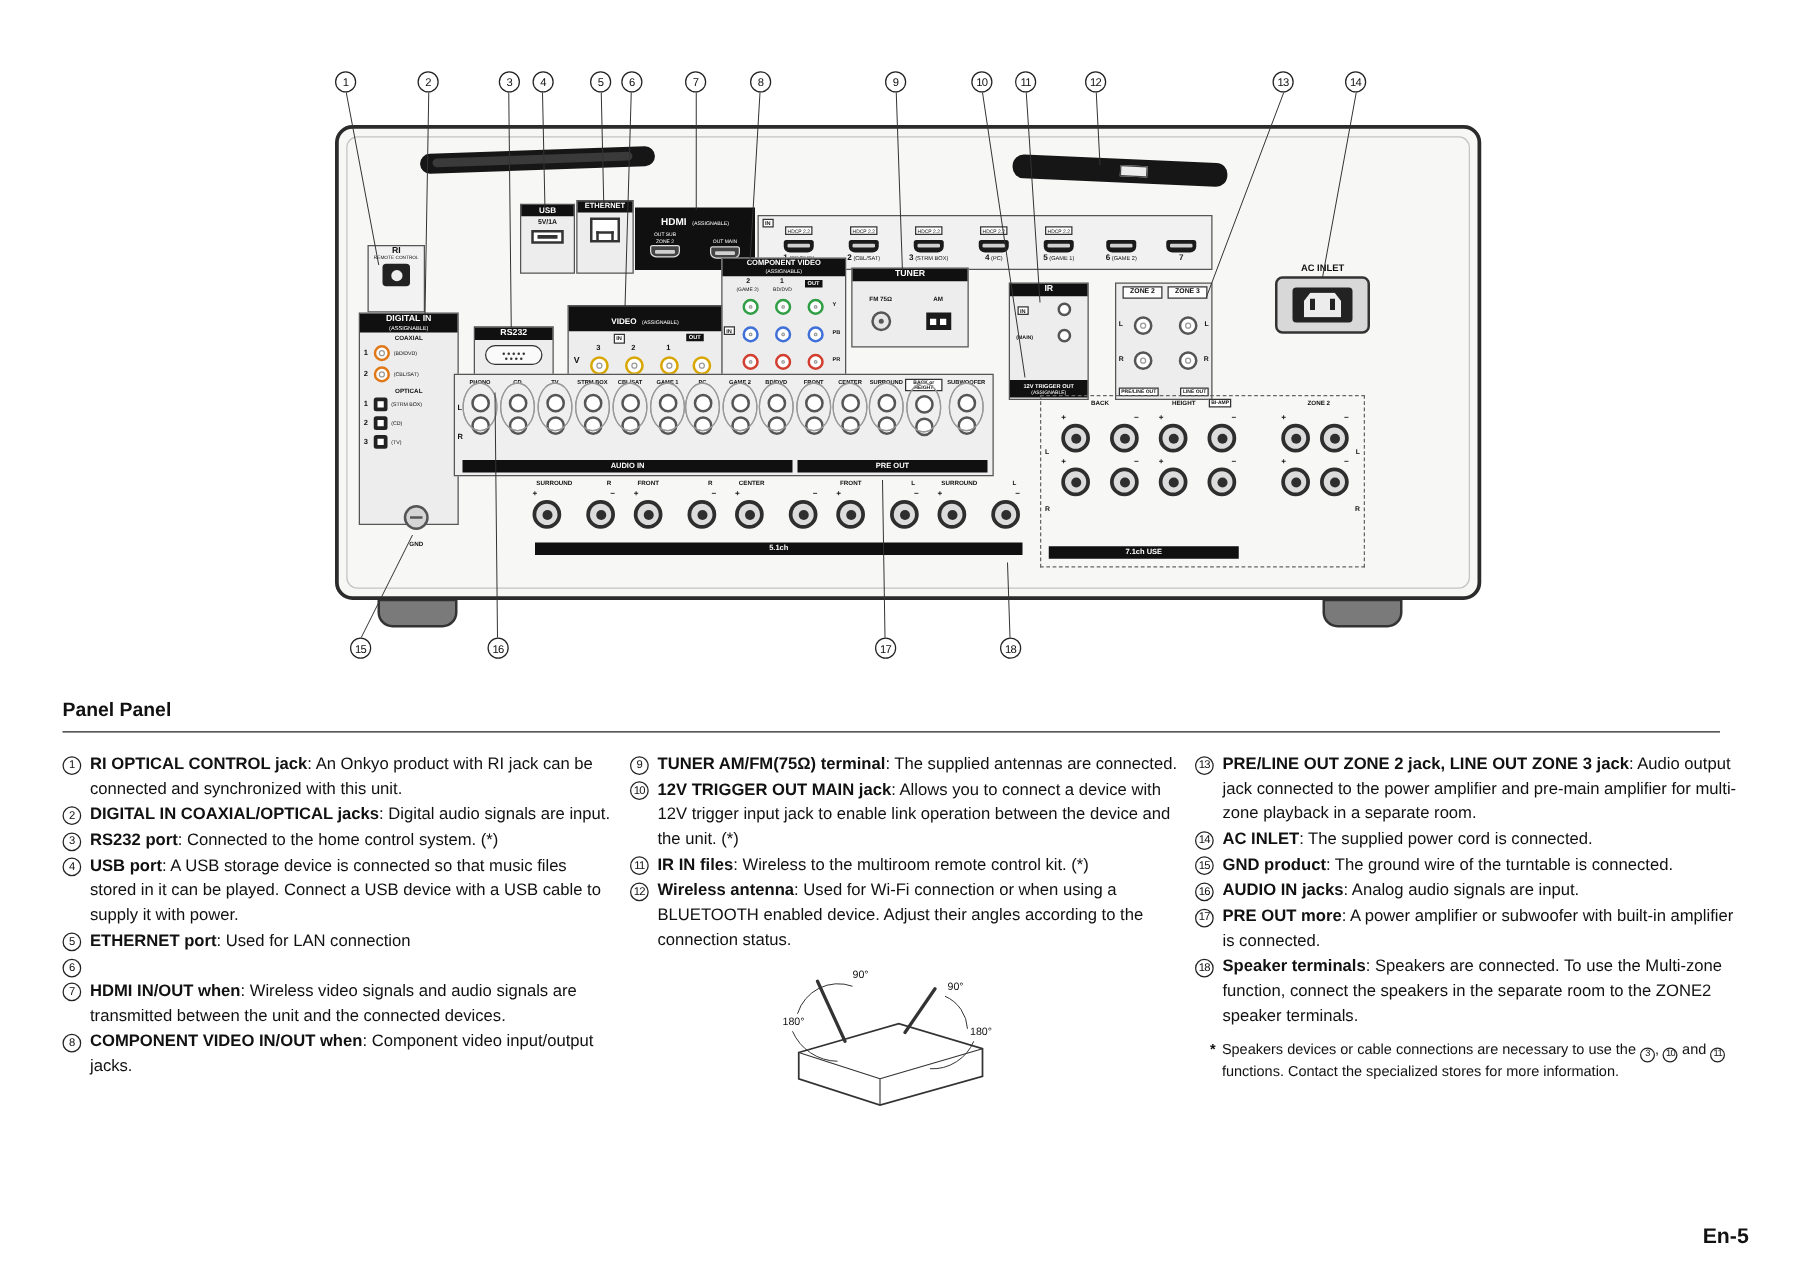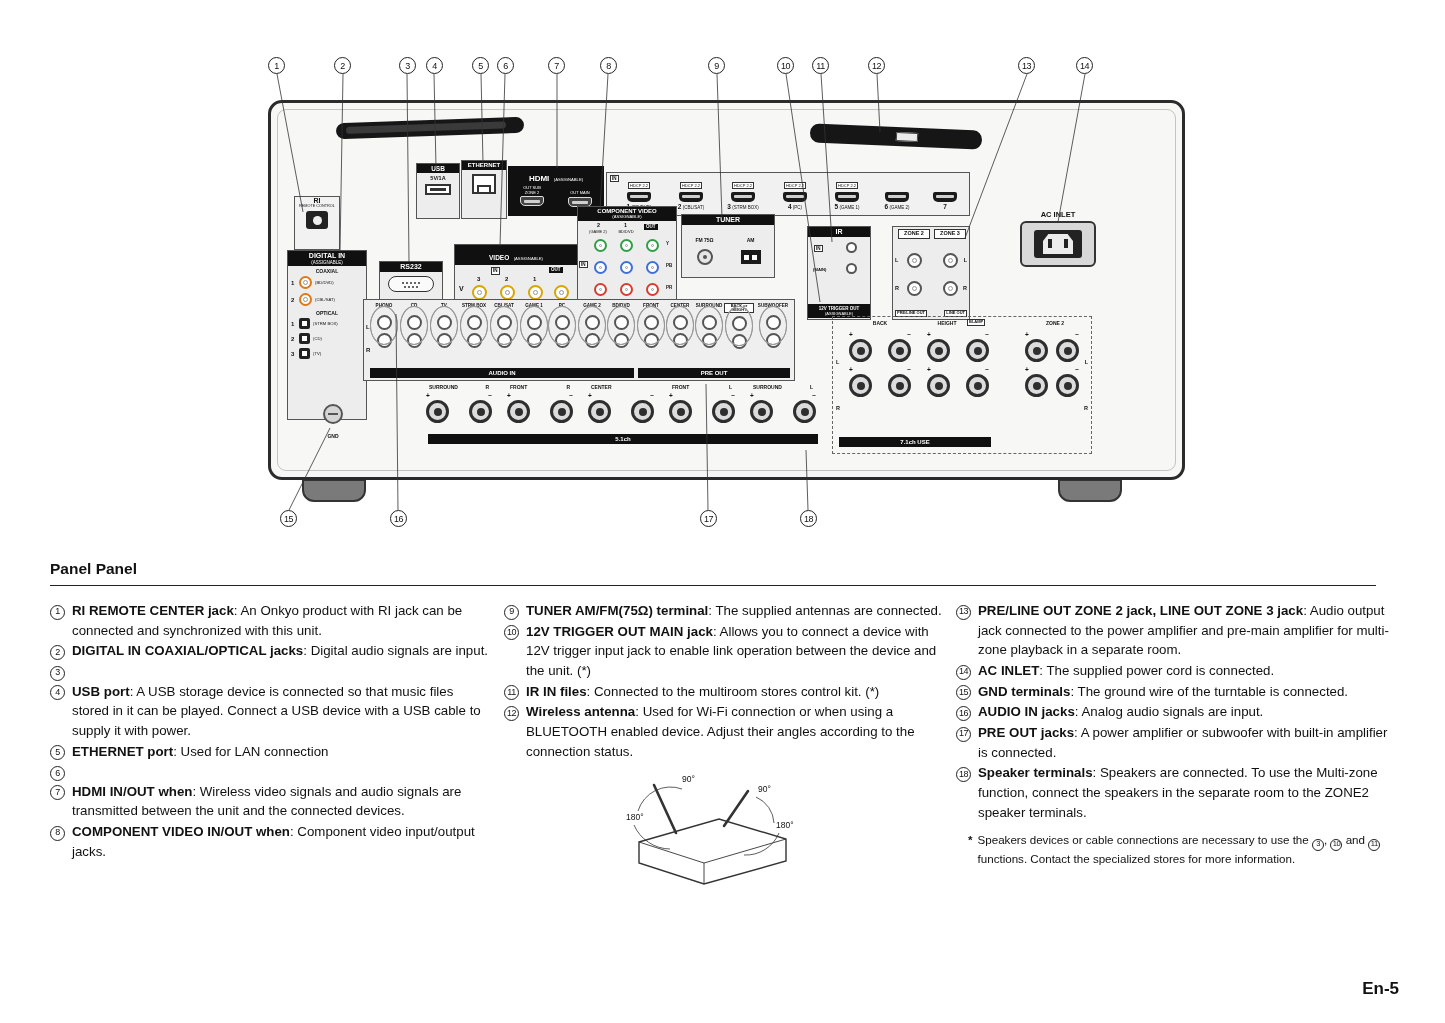--- a/index.html
+++ b/index.html
@@ -595,28 +595,29 @@
     <b style="font-size:5px">GND</b>
   </div>
 </div>
 
 <h2 id="section-title">Panel Panel</h2>
 <div id="rule"></div>
 
 <div class="col" id="col1">
   <div class="li">
       <span class="circ">1</span>
-      <p class="itxt"><b>RI REMOTE CENTER jack</b><span>: An Onkyo product with RI jack can be connected and synchronized with this unit.</span></p>
+      <p class="itxt"><b>RI OPTICAL CONTROL jack</b><span>: An Onkyo product with RI jack can be connected and synchronized with this unit.</span></p>
     </div>
   <div class="li">
       <span class="circ">2</span>
       <p class="itxt"><b>DIGITAL IN COAXIAL/OPTICAL jacks</b><span>: Digital audio signals are input.</span></p>
     </div>
   <div class="li">
       <span class="circ">3</span>
+      <p class="itxt"><b>RS232 port</b><span>: Connected to the home control system. (*)</span></p>
     </div>
   <div class="li">
       <span class="circ">4</span>
       <p class="itxt"><b>USB port</b><span>: A USB storage device is connected so that music files stored in it can be played. Connect a USB device with a USB cable to supply it with power.</span></p>
     </div>
   <div class="li">
       <span class="circ">5</span>
       <p class="itxt"><b>ETHERNET port</b><span>: Used for LAN connection</span></p>
     </div>
   <div class="li">
@@ -636,21 +637,21 @@
   <div class="li">
       <span class="circ">9</span>
       <p class="itxt"><b>TUNER AM/FM(75Ω) terminal</b><span>: The supplied antennas are connected.</span></p>
     </div>
   <div class="li">
       <span class="circ">10</span>
       <p class="itxt"><b>12V TRIGGER OUT MAIN jack</b><span>: Allows you to connect a device with 12V trigger input jack to enable link operation between the device and the unit. (*)</span></p>
     </div>
   <div class="li">
       <span class="circ">11</span>
-      <p class="itxt"><b>IR IN files</b><span>: Connected to the multiroom stores control kit. (*)</span></p>
+      <p class="itxt"><b>IR IN files</b><span>: Wireless to the multiroom remote control kit. (*)</span></p>
     </div>
   <div class="li">
       <span class="circ">12</span>
       <p class="itxt"><b>Wireless antenna</b><span>: Used for Wi-Fi connection or when using a BLUETOOTH enabled device. Adjust their angles according to the connection status.</span></p>
     </div>
 
   <div class="ant-fig">
     <svg width="180" height="120" viewBox="0 0 180 120">
       <g stroke="#333" fill="none">
         <path d="M15,75 L95,52 L162,72 L162,94 L80,117 L15,96 Z" fill="#fff" stroke-width="1.4"></path>
@@ -674,29 +675,29 @@
   <div class="li">
       <span class="circ">13</span>
       <p class="itxt"><b>PRE/LINE OUT ZONE 2 jack, LINE OUT ZONE 3 jack</b><span>: Audio output jack connected to the power amplifier and pre-main amplifier for multi-zone playback in a separate room.</span></p>
     </div>
   <div class="li">
       <span class="circ">14</span>
       <p class="itxt"><b>AC INLET</b><span>: The supplied power cord is connected.</span></p>
     </div>
   <div class="li">
       <span class="circ">15</span>
-      <p class="itxt"><b>GND terminals</b><span>: The ground wire of the turntable is connected.</span></p>
+      <p class="itxt"><b>GND product</b><span>: The ground wire of the turntable is connected.</span></p>
     </div>
   <div class="li">
       <span class="circ">16</span>
       <p class="itxt"><b>AUDIO IN jacks</b><span>: Analog audio signals are input.</span></p>
     </div>
   <div class="li">
       <span class="circ">17</span>
-      <p class="itxt"><b>PRE OUT jacks</b><span>: A power amplifier or subwoofer with built-in amplifier is connected.</span></p>
+      <p class="itxt"><b>PRE OUT more</b><span>: A power amplifier or subwoofer with built-in amplifier is connected.</span></p>
     </div>
   <div class="li">
       <span class="circ">18</span>
       <p class="itxt"><b>Speaker terminals</b><span>: Speakers are connected. To use the Multi-zone function, connect the speakers in the separate room to the ZONE2 speaker terminals.</span></p>
     </div>
 
   <div class="note">
     <b class="star">*</b>
     <p class="itxt"><span>Speakers devices or cable connections are necessary to use the </span><span class="circ-s">3</span><span>, </span><span class="circ-s">10</span><span> and </span><span class="circ-s">11</span><span> functions. Contact the specialized stores for more information.</span></p>
   </div>

